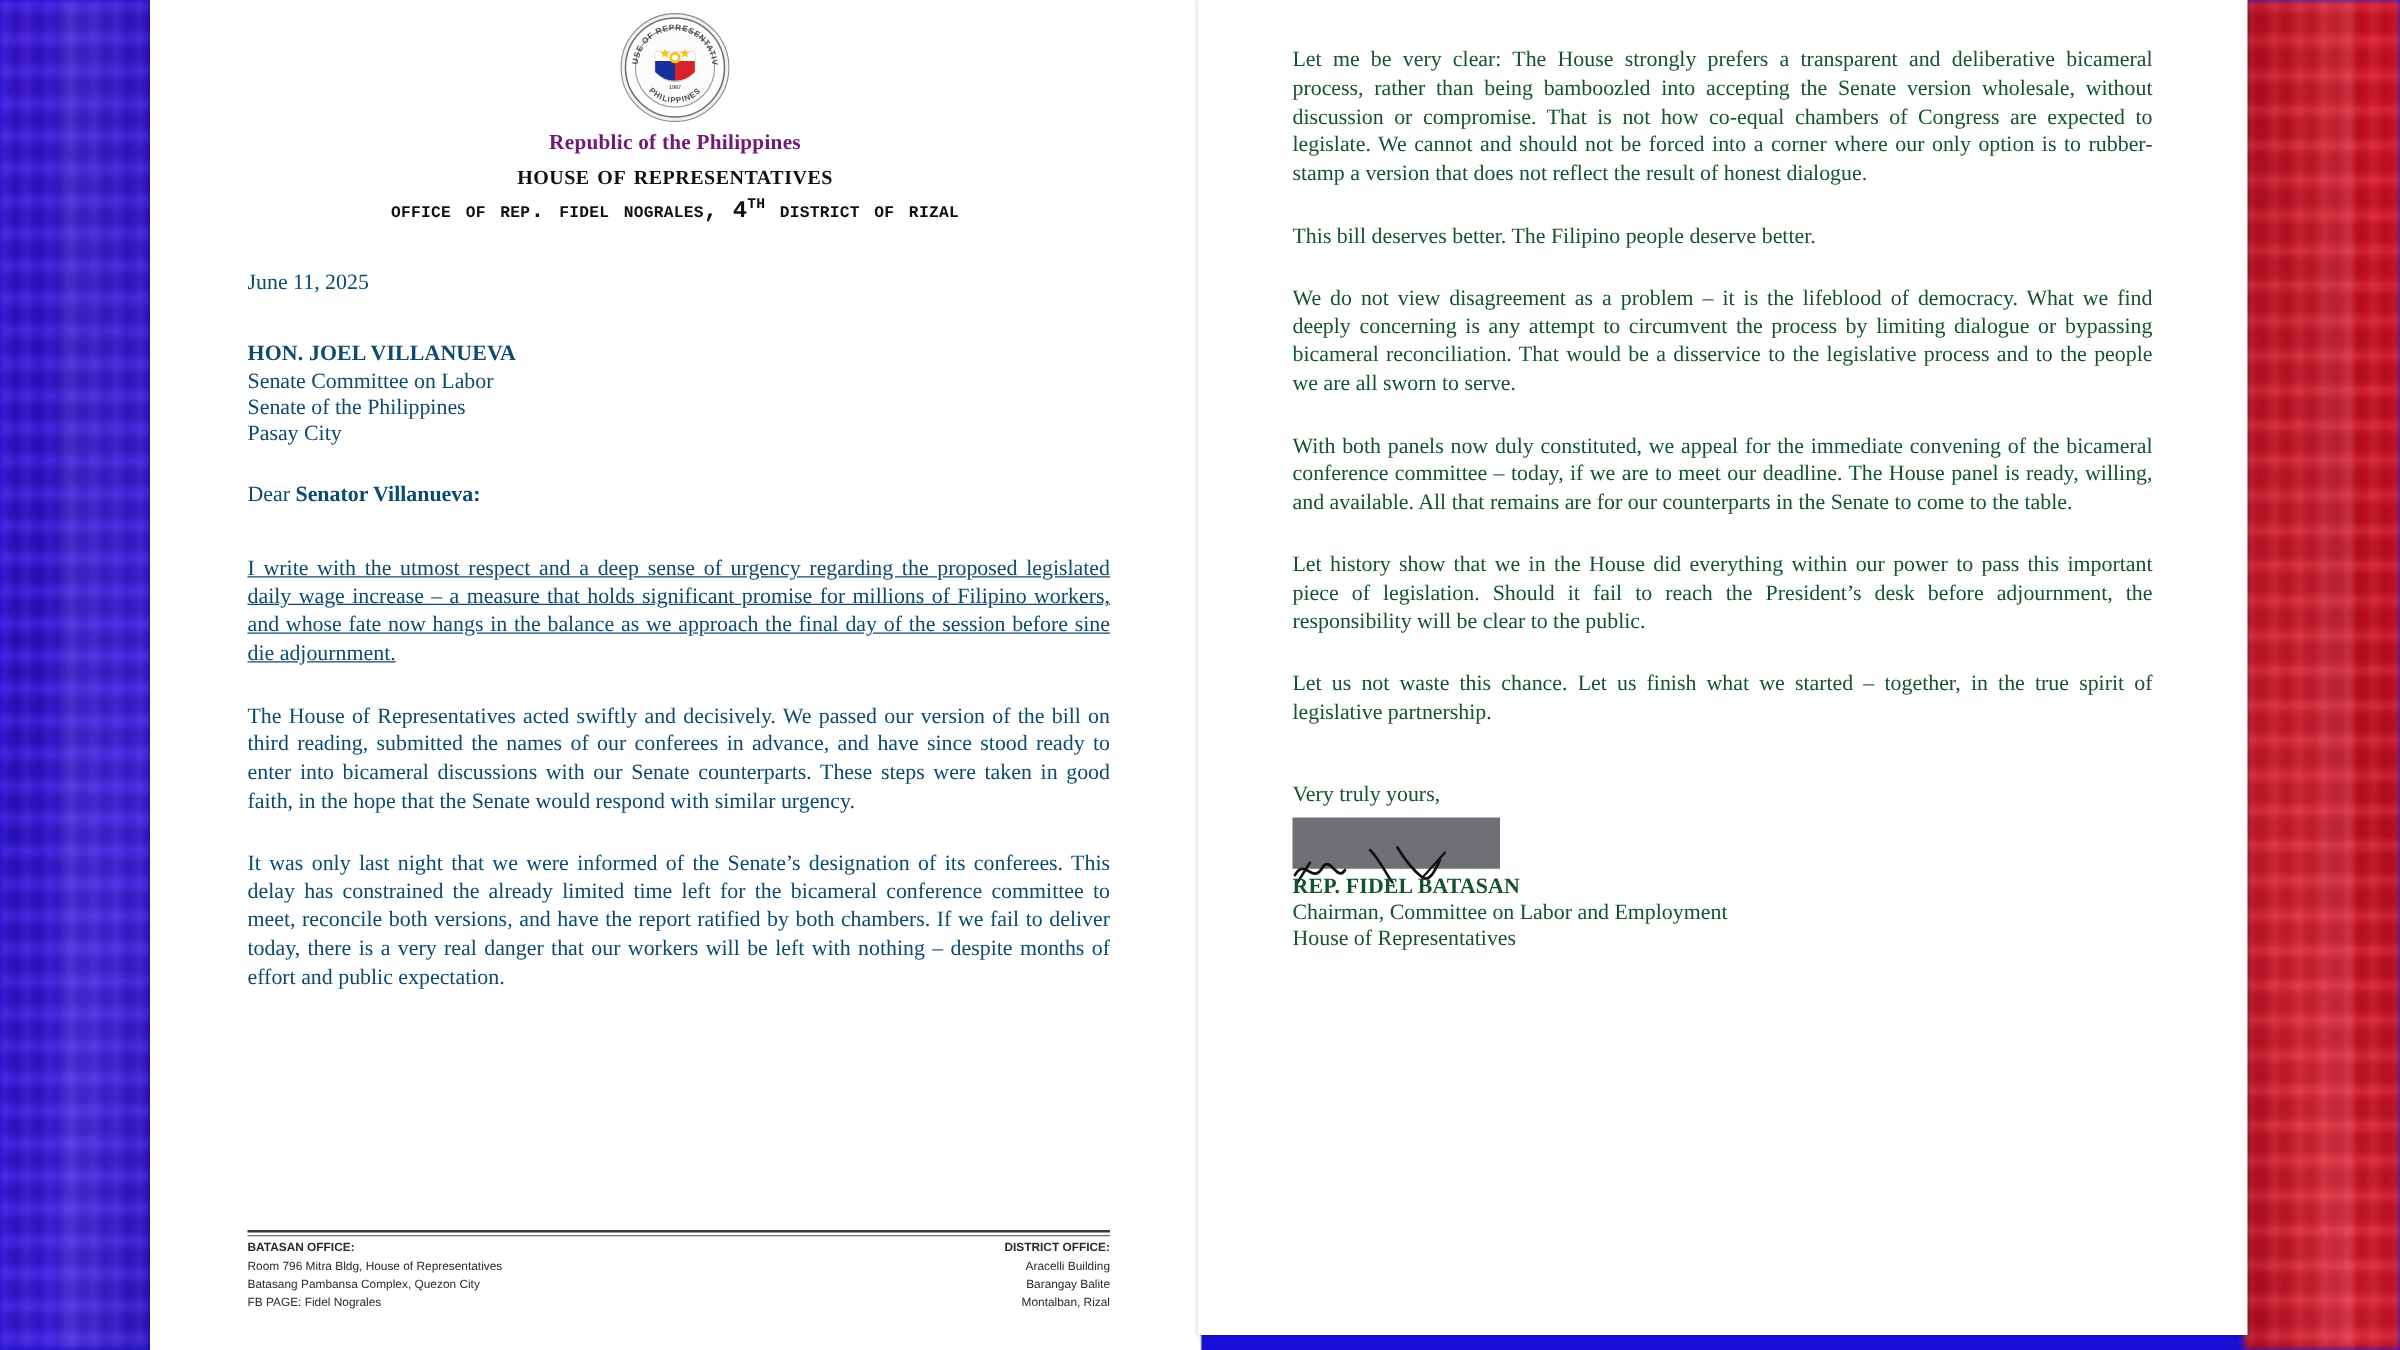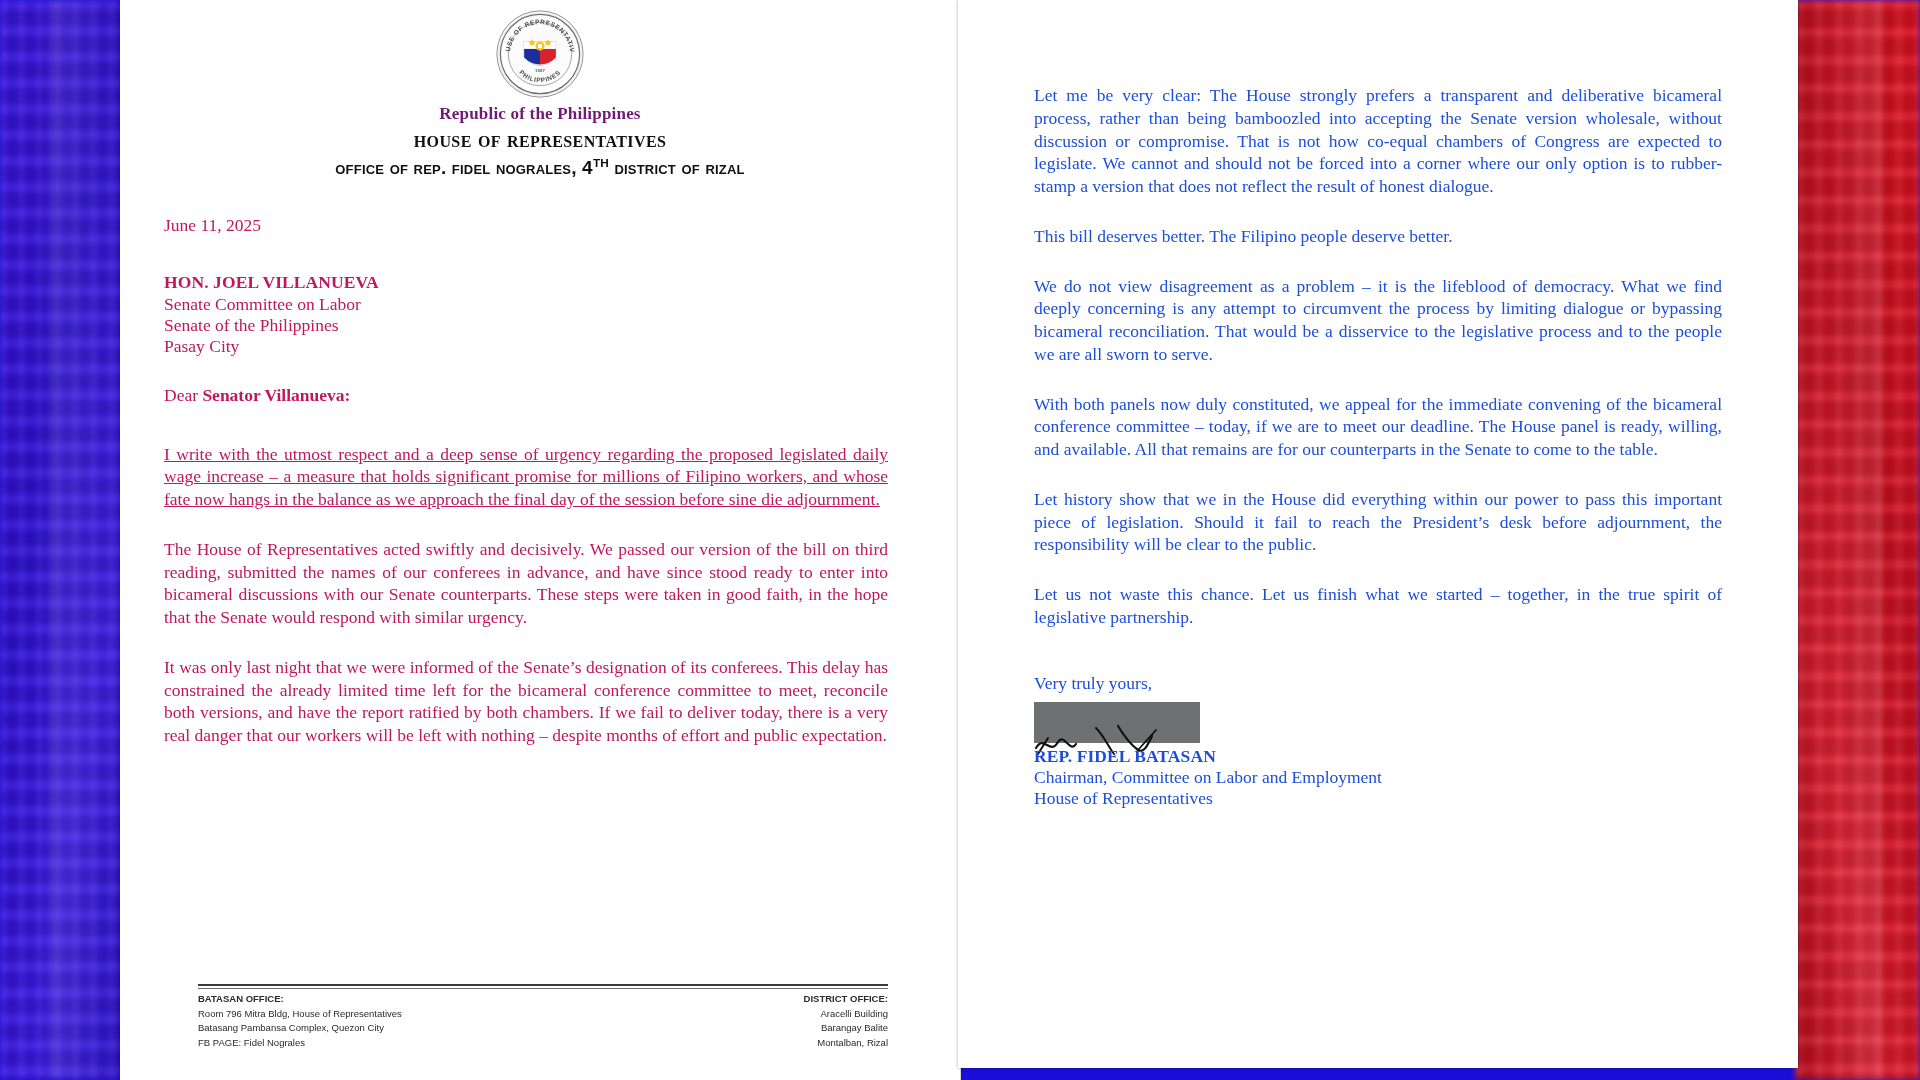--- a/index.html
+++ b/index.html
@@ -119,21 +119,21 @@
     font-family: "Liberation Serif", serif;
     font-weight: bold;
     font-size: 23px;
     color: #101014;
     letter-spacing: 0.4px;
     margin-bottom: 3px;
     font-variant: small-caps;
     text-transform: lowercase;
   }
   .lh-line3 {
-    font-family: Liberation Sans, sans-serif;
+    font-family: Liberation Mono, monospace;
     font-weight: bold;
     font-size: 19px;
     color: #101014;
     letter-spacing: 0.2px;
     margin-bottom: 3px;
     font-variant: small-caps;
     text-transform: lowercase;
   }
   .lh-line3 .sup {
     font-size: 0.62em;
@@ -146,22 +146,22 @@
     font-weight: bold;
     font-size: 14.5px;
     color: #161619;
     letter-spacing: 0.35px;
     font-variant: small-caps;
     text-transform: lowercase;
   }
 
   
   .letter-body {
-    margin: 0 72px 0 44px;
-    color: #be185d;
+    margin: 0 72px 0 78px;
+    color: #0c4a6e;
   }
   .date-line {
     font-size: 17.5px;
     margin-top: 36px;
     margin-bottom: 0;
   }
   .addr {
     margin-top: 36px;
     font-size: 17.5px;
     line-height: 1.22;
@@ -212,22 +212,22 @@
   .footer .ftitle-r { font-weight: bold; }
 
   
   .page-inner-two {
     position: relative;
     width: 100%;
     height: 100%;
   }
   .letter-body-2 {
     margin: 0 76px 0 76px;
-    padding-top: 84px;
-    color: #1d4ed8;
+    padding-top: 36px;
+    color: #14532d;
   }
   .closing {
     margin-top: 44px;
     font-size: 17.5px;
   }
   .sig-wrap {
     position: relative;
     margin-top: 4px;
     height: 62px;
   }

